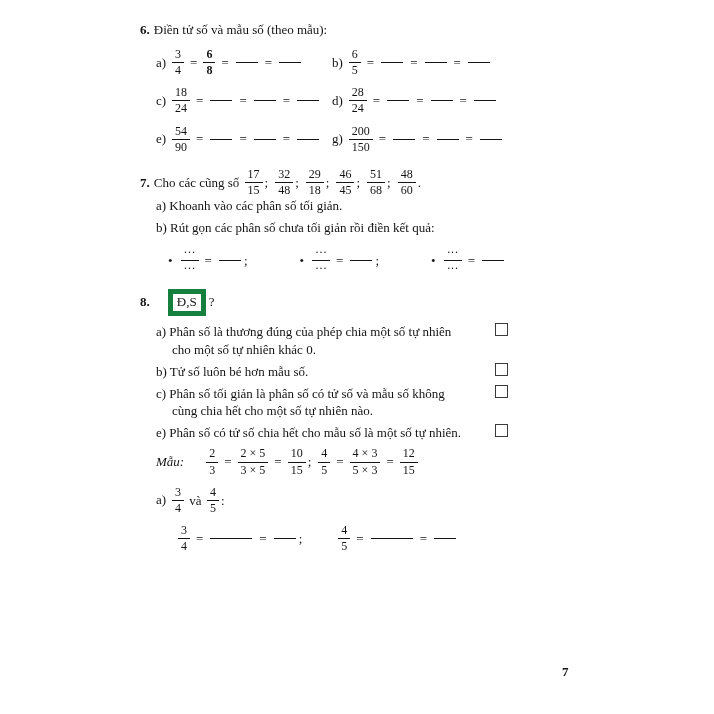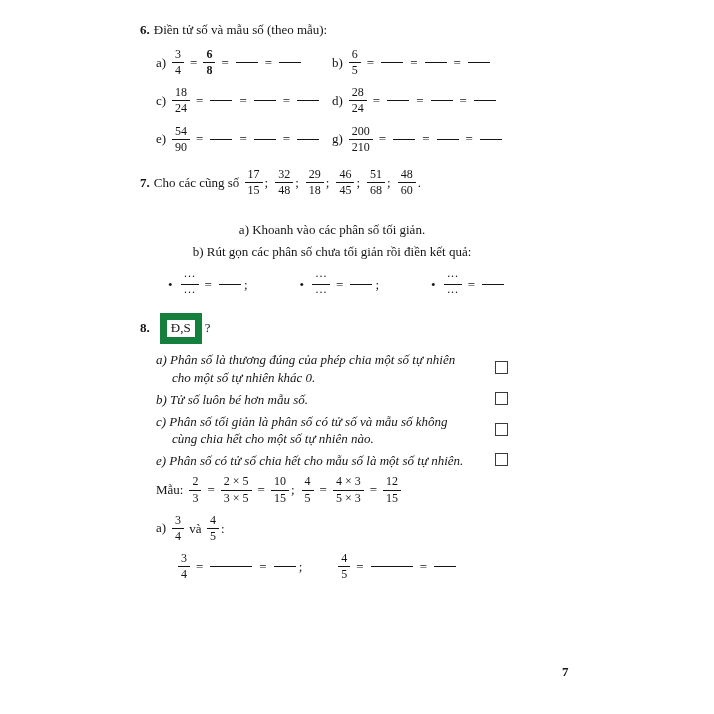--- a/index.html
+++ b/index.html
@@ -45,39 +45,39 @@
 
   
   .ex6-grid {
     display:grid; grid-template-columns:176px 1fr;
     row-gap:9px; margin:10px 0 0 16px;
   }
   .eq-line { white-space:nowrap; }
   .item-key { margin-right:4px; }
 
   
-  .ex7-items { margin-left:16px; margin-top:24px; line-height:1.3;text-align:center; }
+  .ex7-items { margin-left:16px; margin-top:0; line-height:1.3; }
   .ex7-items .line { margin-bottom:5px; }
   .bullet-row { display:flex; margin:10px 0 0 28px; }
   .bullet-group { white-space:nowrap; margin-right:52px; }
   .bullet { margin-right:6px; }
 
   
-  .ds-box { display:inline-block; border:7px solid #15803d; padding:0 4px 1px 4px; margin:0 3px 0 6px; }
+  .ds-box { display:inline-block; border:5px solid #15803d; padding:0 4px 1px 4px; margin:0 3px 0 14px; }
   .ds-items { margin:7px 0 0 16px; }
-  .ds-row { display:flex; align-items:center; margin-bottom:5px;font-style:italic; }
+  .ds-row { display:flex; align-items:flex-start; margin-bottom:5px; }
   .ds-text { flex:1; line-height:1.32; padding-right:26px; padding-left:16px; text-indent:-16px; }
   .checkbox {
     width:13px; height:13px; border:1px solid #3a3a3a; background:#fff;
     margin-bottom:2px; flex:0 0 13px;
   }
 
   
   .sample-line { margin:7px 0 0 16px; white-space:nowrap; }
-  .sample-label { margin-right:4px; }
+  .sample-label { font-style:italic; margin-right:20px; }
   .ex9-a { margin:9px 0 0 16px; }
   .work-line { margin:9px 0 0 36px; white-space:nowrap; }
   .group-gap { display:inline-block; width:34px; }
 
   .mt12 { margin-top:12px; }
   .mt14 { margin-top:14px; }
 
   .page-number { position:absolute; left:562px; top:664px; font-weight:bold; font-size:13px; }
 </style>
 </head>
@@ -105,21 +105,21 @@
 
       <div class="eq-line">
         <span class="item-key">d)</span><span class="frac"><span class="fn">28</span><span class="fd">24</span></span><span class="op">=</span><span class="blank"></span><span class="op">=</span><span class="blank"></span><span class="op">=</span><span class="blank"></span>
       </div>
 
       <div class="eq-line">
         <span class="item-key">e)</span><span class="frac"><span class="fn">54</span><span class="fd">90</span></span><span class="op">=</span><span class="blank"></span><span class="op">=</span><span class="blank"></span><span class="op">=</span><span class="blank"></span>
       </div>
 
       <div class="eq-line">
-        <span class="item-key">g)</span><span class="frac"><span class="fn">200</span><span class="fd">210</span></span><span class="op">=</span><span class="blank"></span><span class="op">=</span><span class="blank"></span><span class="op">=</span><span class="blank"></span>
+        <span class="item-key">g)</span><span class="frac"><span class="fn">200</span><span class="fd">150</span></span><span class="op">=</span><span class="blank"></span><span class="op">=</span><span class="blank"></span><span class="op">=</span><span class="blank"></span>
       </div>
 
     </div>
   </div>
 
   <div class="exercise mt14">
     <div class="ex-head">
       <span class="ex-num">7.</span><span>Cho các cũng số</span>
       <span class="frac"><span class="fn">17</span><span class="fd">15</span></span><span class="sep">;</span><span class="frac"><span class="fn">32</span><span class="fd">48</span></span><span class="sep">;</span><span class="frac"><span class="fn">29</span><span class="fd">18</span></span><span class="sep">;</span><span class="frac"><span class="fn">46</span><span class="fd">45</span></span><span class="sep">;</span><span class="frac"><span class="fn">51</span><span class="fd">68</span></span><span class="sep">;</span><span class="frac"><span class="fn">48</span><span class="fd">60</span></span><span>.</span>
     </div>

